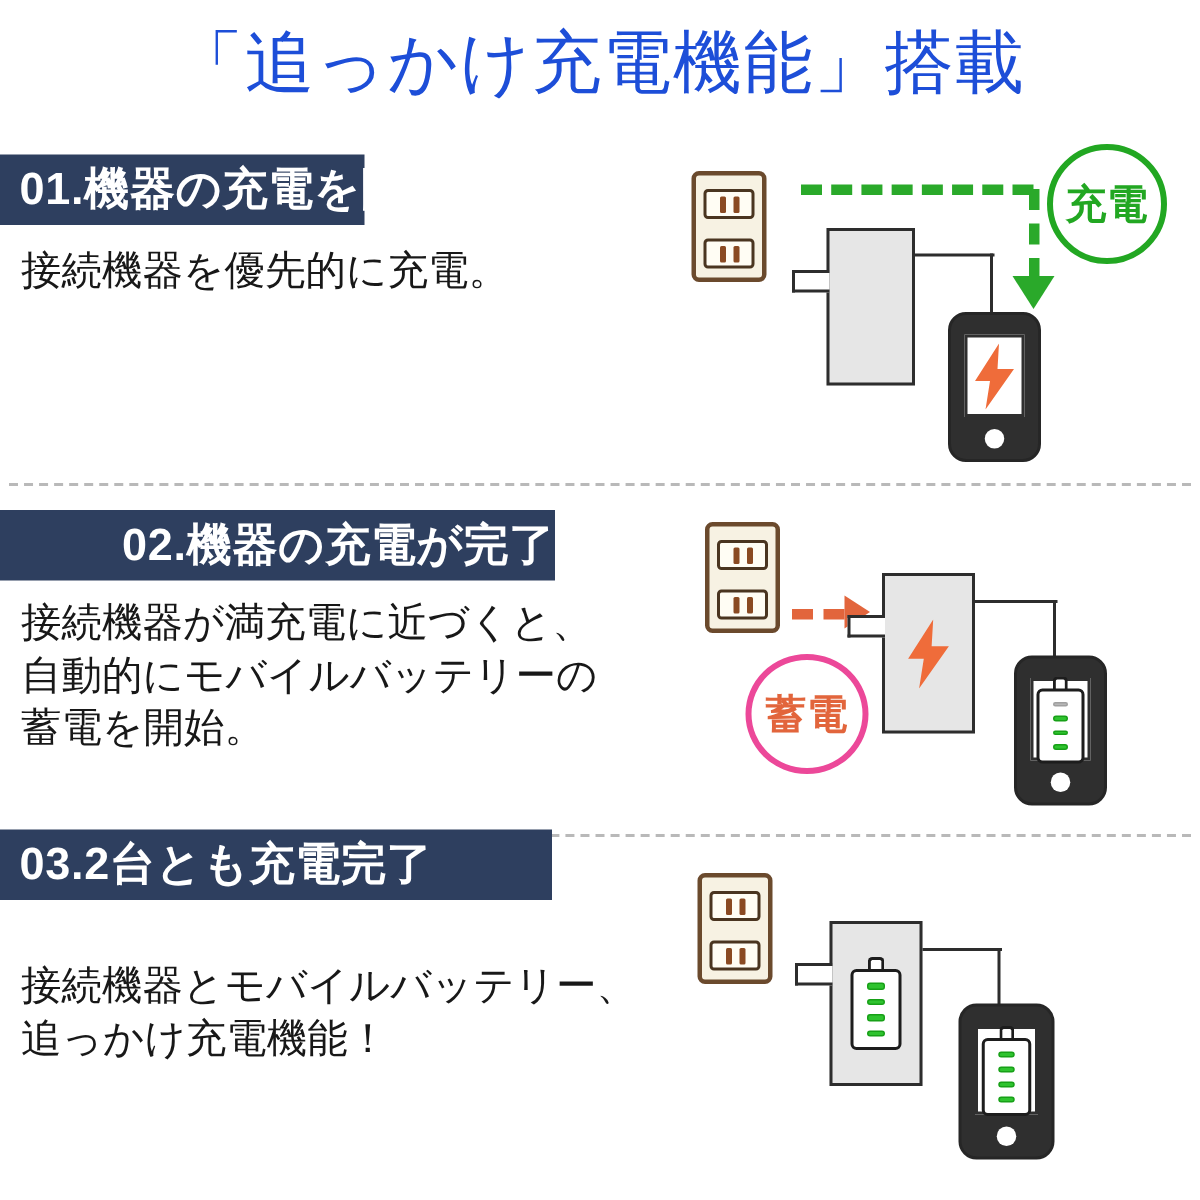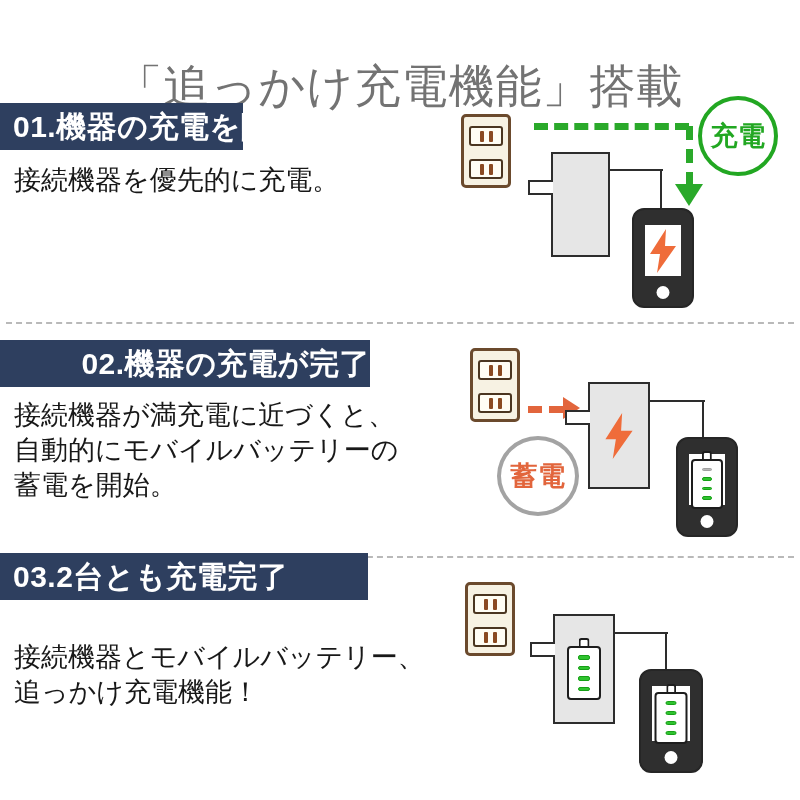--- a/index.html
+++ b/index.html
@@ -9,23 +9,22 @@
     font-family: "Liberation Sans", "DejaVu Sans", sans-serif;
     overflow: hidden;
   }
   .page { position: relative; width: 800px; height: 800px; }
 
   
   .title {
     position: absolute; top: 12px; left: 0; width: 800px;
     text-align: center;
     font-size: 46px; line-height: 58px;
-    color: #737373; font-weight: 400;
+    color: #1d4ed8; font-weight: 400;
     letter-spacing: 1px;
-    margin-top: 45px;
   }
 
   
   .divider {
     position: absolute; left: 6px; width: 788px; height: 0;
     border-top: 2px dashed #b9b9b9;
   }
   .divider.d1 { top: 322px; }
   .divider.d2 { top: 556px; }
 
@@ -156,21 +155,21 @@
     display: flex; align-items: center; justify-content: center;
     border-radius: 50%;
     font-size: 27px; font-weight: 700;
     letter-spacing: 0.5px;
     white-space: nowrap;
   }
   .badge.green {
     border: 4px solid #22a722; color: #22a722;
   }
   .badge.orange {
-    border: 4px solid #a3a3a3; color: #e2653c;
+    border: 4px solid #ec4899; color: #e2653c;
   }
 
   
   .dashline { position: absolute; }
   .arrowhead { position: absolute; width: 0; height: 0; }
 </style>
 </head>
 <body>
 
 <div class="page">

